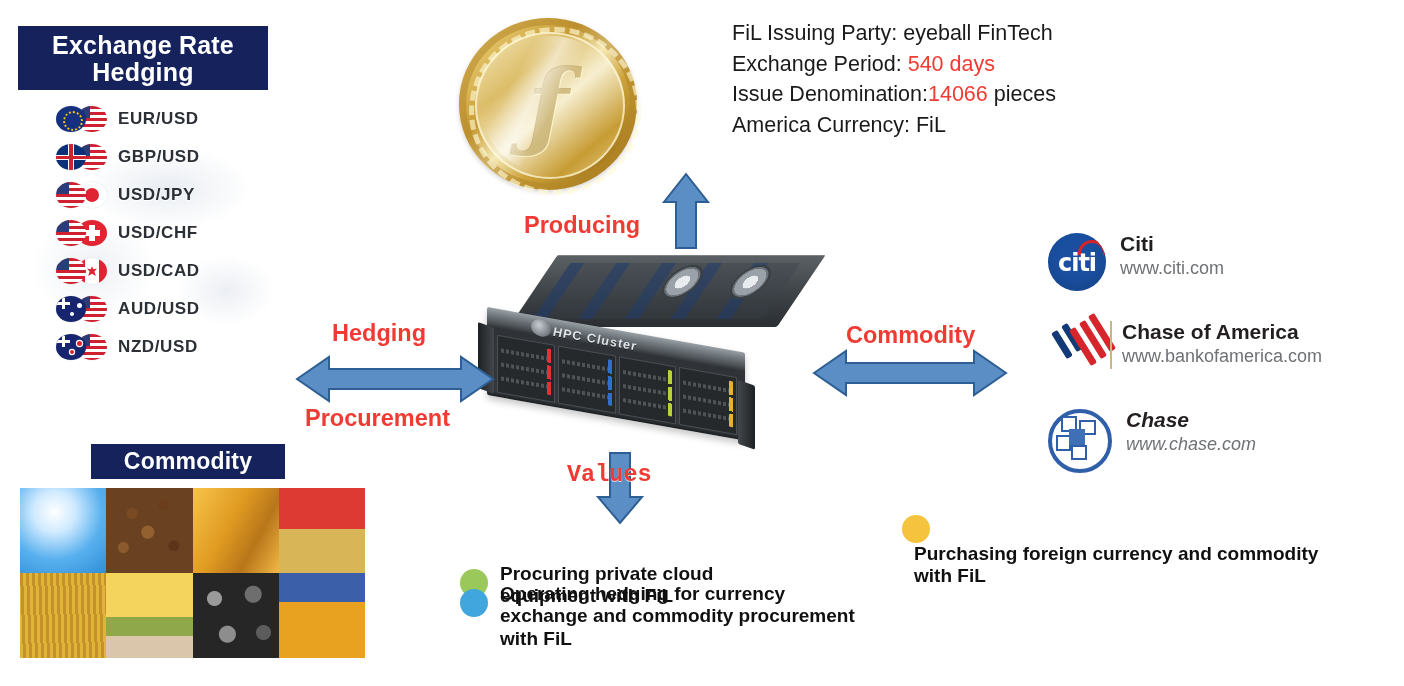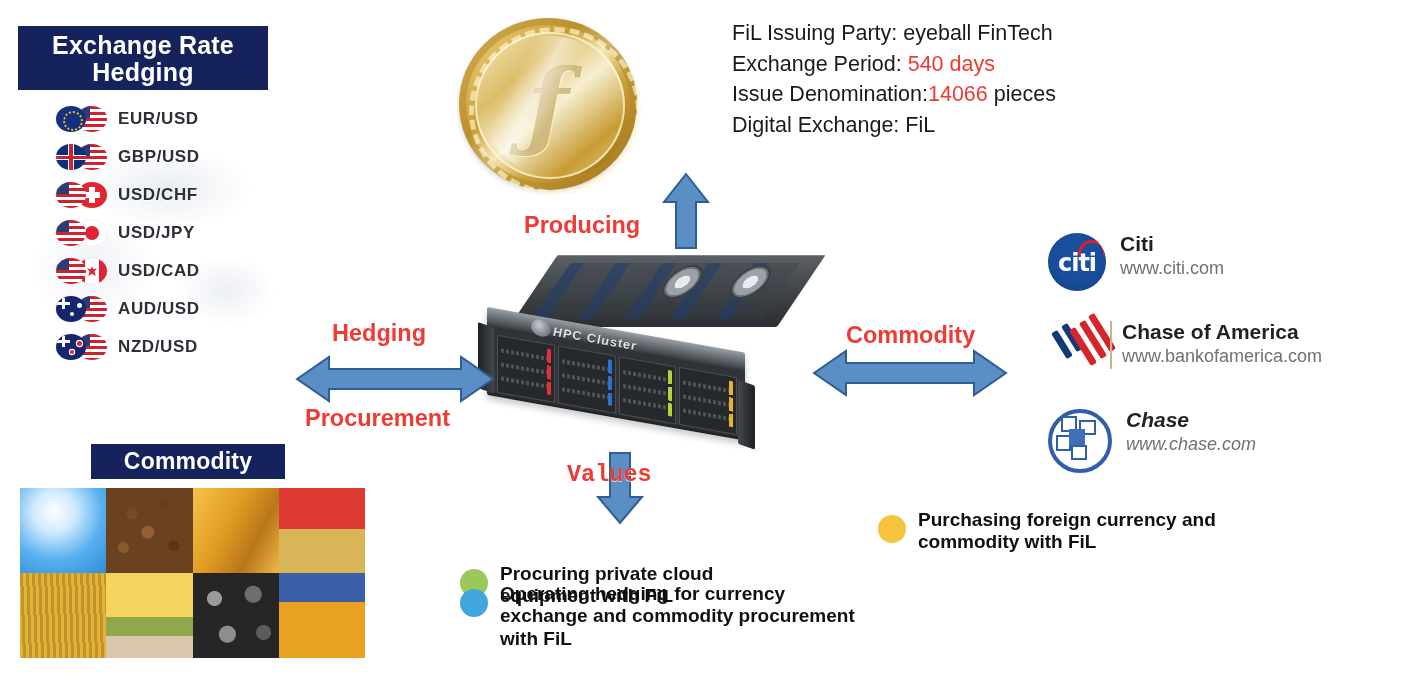--- a/index.html
+++ b/index.html
@@ -236,21 +236,21 @@
   .chase-mark .qb{left:27px;top:7px;width:17px;height:15px;background:#fff;box-shadow:inset 0 0 0 2px #2f5fa8;}
   .chase-mark .qc{left:4px;top:22px;width:15px;height:16px;background:#fff;box-shadow:inset 0 0 0 2px #2f5fa8;}
   .chase-mark .qd{left:19px;top:32px;width:16px;height:15px;background:#fff;box-shadow:inset 0 0 0 2px #2f5fa8;}
 
   
   .vrow{position:absolute;display:flex;align-items:flex-start;}
   .dot{flex:0 0 auto;width:28px;height:28px;border-radius:50%;margin-top:6px;}
   .vtxt{margin-left:12px;font-size:19px;font-weight:bold;color:#101010;line-height:1.18;}
   #v1{left:460px;top:517px;width:330px;margin-top:46px;}
   #v2{left:460px;top:583px;width:410px;}
-  #v3{left:878px;top:509px;width:420px;}
+  #v3{left:902px;top:509px;width:420px;flex-direction:column;}
   #v4{left:902px;top:584px;width:420px;}
 </style>
 </head>
 <body>
 
 <div class="stage">
 
   <div class="abs plate" id="plate-exchange">
     <span>Exchange Rate</span>
     <span>Hedging</span>
@@ -277,34 +277,34 @@
             <i class="c4"></i>
           </span>
         <span class="flag right f-us"></span>
       </div>
       <span class="fx-label">GBP/USD</span>
     </div>
 
     <div class="fx-row">
       <div class="fx-flags">
         <span class="flag left f-us"></span>
+        <span class="flag right f-jp"></span>
+      </div>
+      <span class="fx-label">USD/JPY</span>
+    </div>
+
+    <div class="fx-row">
+      <div class="fx-flags">
+        <span class="flag left f-us"></span>
         <span class="flag right f-ch">
             <i class="c1"></i>
             <i class="c2"></i>
           </span>
       </div>
       <span class="fx-label">USD/CHF</span>
-    </div>
-
-    <div class="fx-row">
-      <div class="fx-flags">
-        <span class="flag left f-us"></span>
-        <span class="flag right f-jp"></span>
-      </div>
-      <span class="fx-label">USD/JPY</span>
     </div>
 
     <div class="fx-row">
       <div class="fx-flags">
         <span class="flag left f-us"></span>
         <span class="flag right f-ca">
             <i class="c1"></i>
             <i class="c2"></i>
             <i class="c3"></i>
           </span>
@@ -365,21 +365,21 @@
     <div class="line">
       <span>FiL Issuing Party: eyeball FinTech</span>
     </div>
     <div class="line">
       <span>Exchange Period: </span><span class="hl">540 days</span>
     </div>
     <div class="line">
       <span>Issue Denomination:</span><span class="hl">14066</span><span> pieces</span>
     </div>
     <div class="line">
-      <span>Digital Exchange: FiL</span>
+      <span>America Currency: FiL</span>
     </div>
   </div>
 
   <div class="abs" id="server">
     <div class="srv-top">
       <div class="mb"></div>
       <div class="fan" style="left:128px;"></div>
       <div class="fan" style="left:196px;"></div>
     </div>
     <div class="srv-front">

